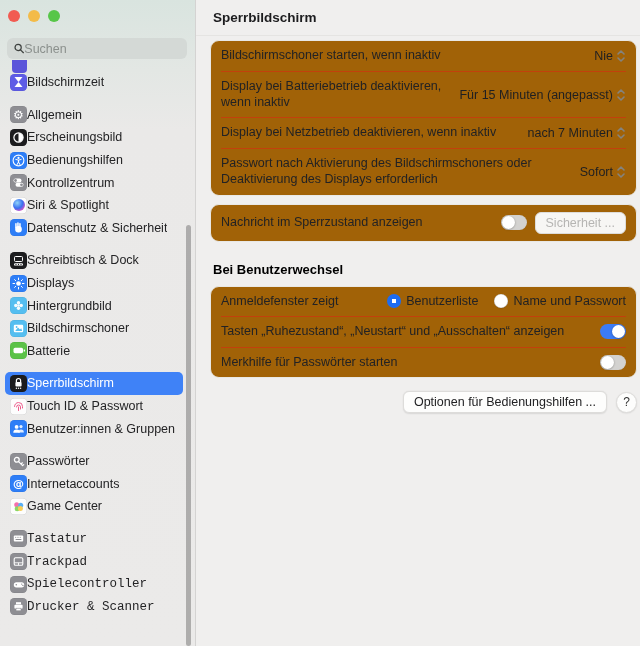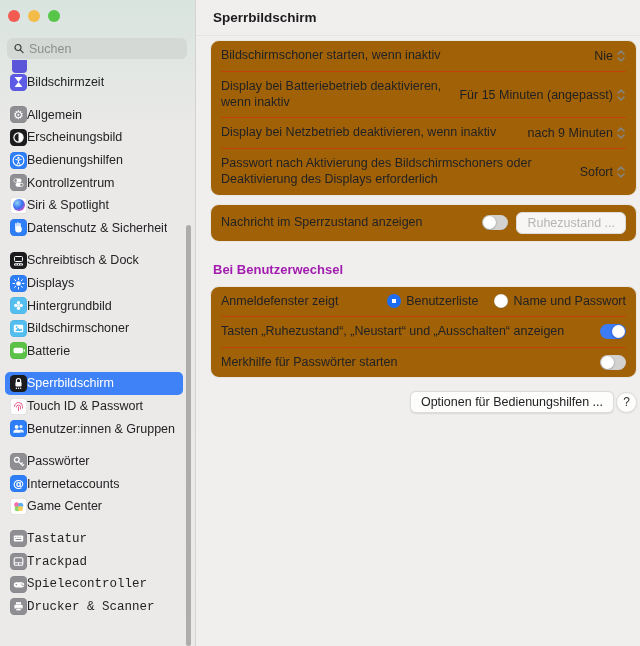--- a/index.html
+++ b/index.html
@@ -18,21 +18,21 @@
   }
   .traffic-lights { position:absolute; top:10px; left:8px; display:flex; gap:8px; }
   .light { width:12px; height:12px; border-radius:50%; }
   .light.red    { background:#f15b51; }
   .light.yellow { background:#f3bb49; }
   .light.green  { background:#57c648; }
 
   .search {
     position:absolute; top:38px; left:7px; width:180px; height:21px;
     background:#d4d9d6; border-radius:6px;
-    display:flex; align-items:center; gap:5px; padding:0 7px;
+    display:flex; align-items:center; padding:0 7px;
   }
   .search input {
     border:none; background:transparent; outline:none; width:100%;
     font-family:inherit; font-size:12.5px; color:#4a4d4b;
   }
   .search input::placeholder { color:#8b908d; }
 
   .focus-fragment {
     position:absolute; top:60px; left:12px; width:15px; height:13px;
     border-radius:0 0 4px 4px; background:#5b55da;
@@ -109,29 +109,29 @@
   .toggle.on  .knob { right:1px; }
   .toggle.off .knob { left:1px; }
 
   .btn {
     background:#fdfdfc; border:1px solid #dddcda; border-radius:6px;
     padding:3px 10px; font-family:inherit; font-size:12.5px; color:#222224;
     box-shadow:0 0.5px 1.5px rgba(0,0,0,0.10);
   }
   .btn.disabled { color:#b6b5b3; background:#f7f6f4; box-shadow:none; }
 
-  .section-label { font-weight:bold; font-size:13px; color:#a21caf; margin:20px 0 9px 3px; }
+  .section-label { font-weight:bold; font-size:13px; color:#000000; margin:20px 0 9px 3px; }
 
   .radio-group { display:flex; align-items:center; gap:16px; flex:none; }
   .radio-opt { display:flex; align-items:center; gap:5px; }
   .radio { width:14px; height:14px; border-radius:50%; flex:none; }
   .radio.sel { background: radial-gradient(circle, #ffffff 0 2.4px, #1d6cf2 2.5px); }
   .radio.unsel { background:#ffffff; box-shadow: inset 0 0 0 0.5px rgba(0,0,0,0.18), 0 0.5px 1px rgba(0,0,0,0.18); }
 
-  .footer { display:flex; justify-content:flex-end; align-items:center; gap:2px; margin-top:13px; }
+  .footer { display:flex; justify-content:flex-end; align-items:center; gap:9px; margin-top:13px; }
   .help-btn {
     width:21px; height:21px; border-radius:50%; flex:none;
     background:#fdfdfc; border:1px solid #dddcda;
     display:flex; align-items:center; justify-content:center;
     font-size:12px; color:#333; box-shadow:0 0.5px 1.5px rgba(0,0,0,0.10);
   }
 </style>
 </head>
 <body>
 
@@ -441,21 +441,21 @@
             <span>Für 15 Minuten (angepasst)</span>
             <svg class="stepper" width="10" height="16" viewBox="0 0 10 16">
                 <path d="M2 6 L5 3 L8 6" fill="none" stroke="currentColor" stroke-width="1.6" stroke-linecap="round" stroke-linejoin="round"></path>
                 <path d="M2 10 L5 13 L8 10" fill="none" stroke="currentColor" stroke-width="1.6" stroke-linecap="round" stroke-linejoin="round"></path>
               </svg>
           </span>
         </div>
         <div class="row">
           <span class="rlabel">Display bei Netzbetrieb deaktivieren, wenn inaktiv</span>
           <span class="rvalue">
-            <span>nach 9 Minuten</span>
+            <span>nach 7 Minuten</span>
             <svg class="stepper" width="10" height="16" viewBox="0 0 10 16">
                 <path d="M2 6 L5 3 L8 6" fill="none" stroke="currentColor" stroke-width="1.6" stroke-linecap="round" stroke-linejoin="round"></path>
                 <path d="M2 10 L5 13 L8 10" fill="none" stroke="currentColor" stroke-width="1.6" stroke-linecap="round" stroke-linejoin="round"></path>
               </svg>
           </span>
         </div>
         <div class="row">
           <span class="rlabel">Passwort nach Aktivierung des Bildschirmschoners oder Deaktivierung des Displays erforderlich</span>
           <span class="rvalue">
             <span>Sofort</span>
@@ -467,21 +467,21 @@
         </div>
       </div>
 
       <div class="card card2">
         <div class="row">
           <span class="rlabel">Nachricht im Sperrzustand anzeigen</span>
           <span class="ctrls">
             <span class="toggle off">
                 <span class="knob"></span>
               </span>
-            <button class="btn disabled">Ruhezustand ...</button>
+            <button class="btn disabled">Sicherheit ...</button>
           </span>
         </div>
       </div>
 
       <div class="section-label">Bei Benutzerwechsel</div>
 
       <div class="card">
         <div class="row">
           <span class="rlabel">Anmeldefenster zeigt</span>
           <span class="radio-group">

